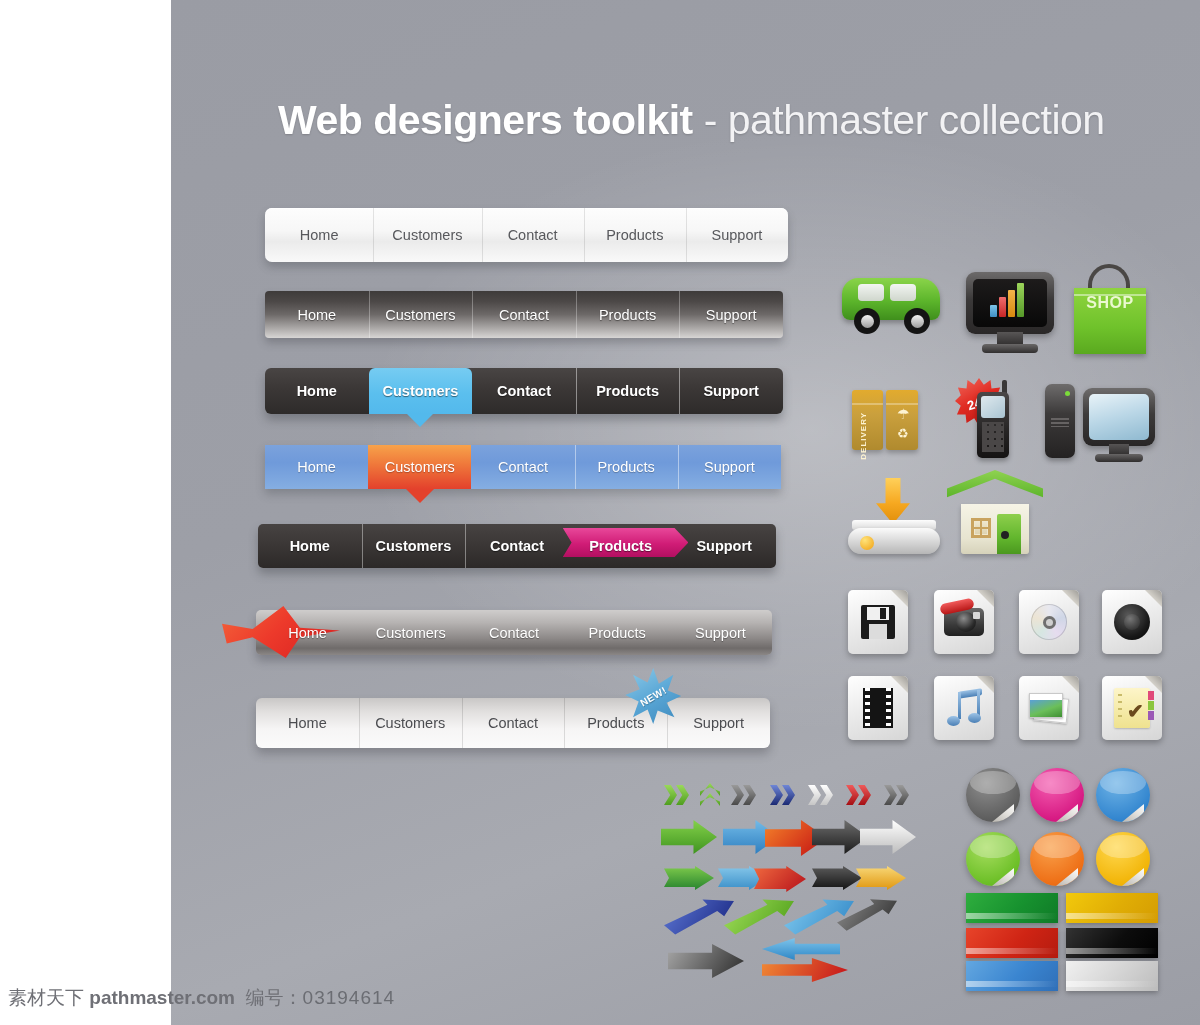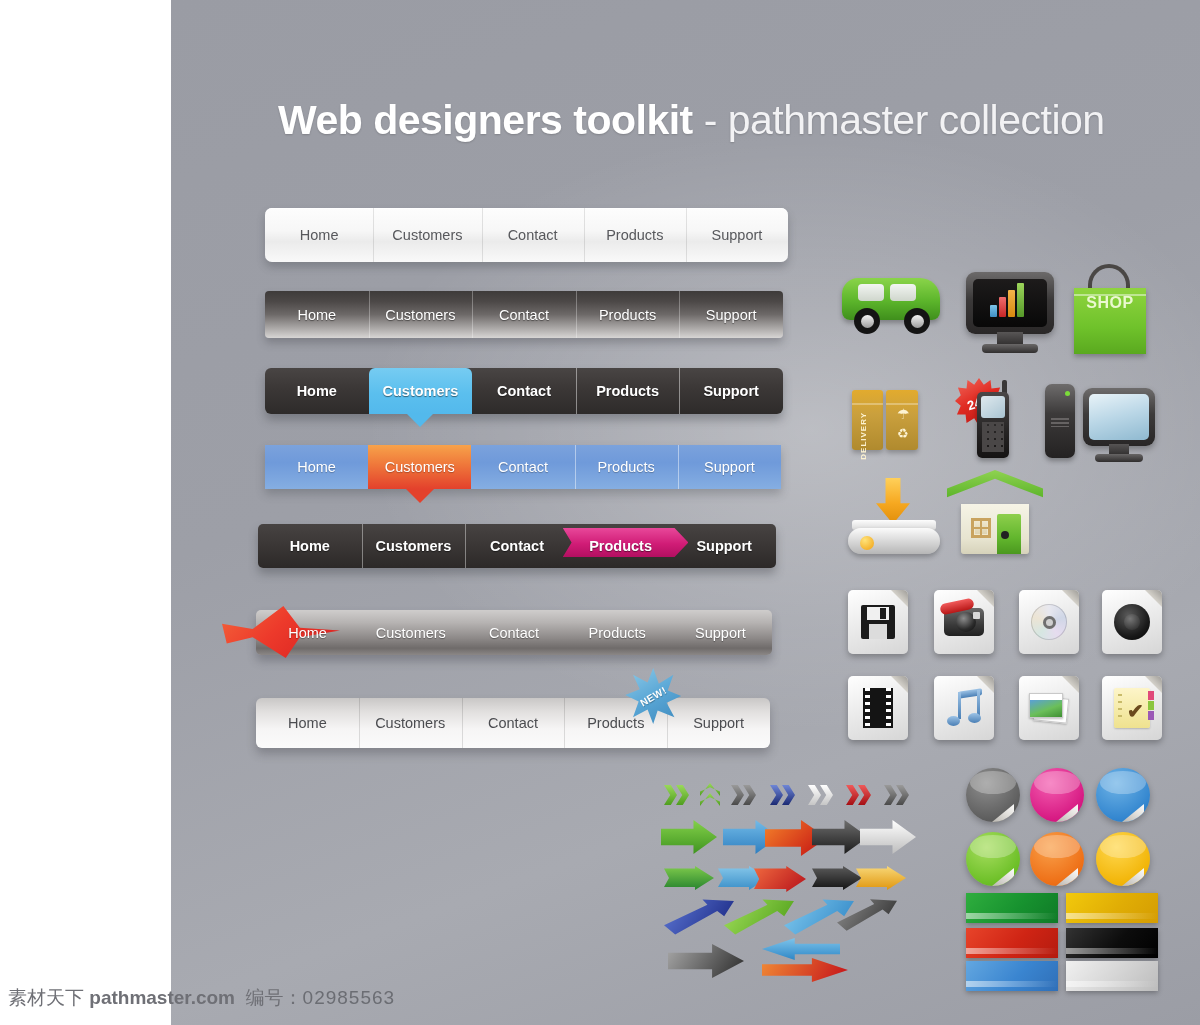--- a/index.html
+++ b/index.html
@@ -687,15 +687,15 @@
   <div class="banner" style="left:966px;top:893px;background:linear-gradient(130deg,#2fae3e 0%,#17922f 55%,#0f7a27 100%);"></div>
   <div class="banner" style="left:1066px;top:893px;background:linear-gradient(130deg,#f2c90c 0%,#e0ad05 55%,#d49c02 100%);"></div>
   <div class="banner" style="left:966px;top:928px;background:linear-gradient(130deg,#e8442a 0%,#cf2414 55%,#b41b0f 100%);"></div>
   <div class="banner" style="left:1066px;top:928px;background:linear-gradient(130deg,#333333 0%,#0c0c0c 55%,#000000 100%);"></div>
   <div class="banner" style="left:966px;top:961px;background:linear-gradient(130deg,#63a7e0 0%,#3a85d0 55%,#2f6fb8 100%);"></div>
   <div class="banner" style="left:1066px;top:961px;background:linear-gradient(130deg,#f0f0f0 0%,#d4d4d4 55%,#bcbcbc 100%);"></div>
 
   <div class="footer">
     <span>素材天下</span>
     <span class="dom">pathmaster.com</span>
-    &nbsp;<span>编号：</span><span class="num">02985563</span>
+    &nbsp;<span>编号：</span><span class="num">03194614</span>
   </div>
 </div>
 
 </body></html>

